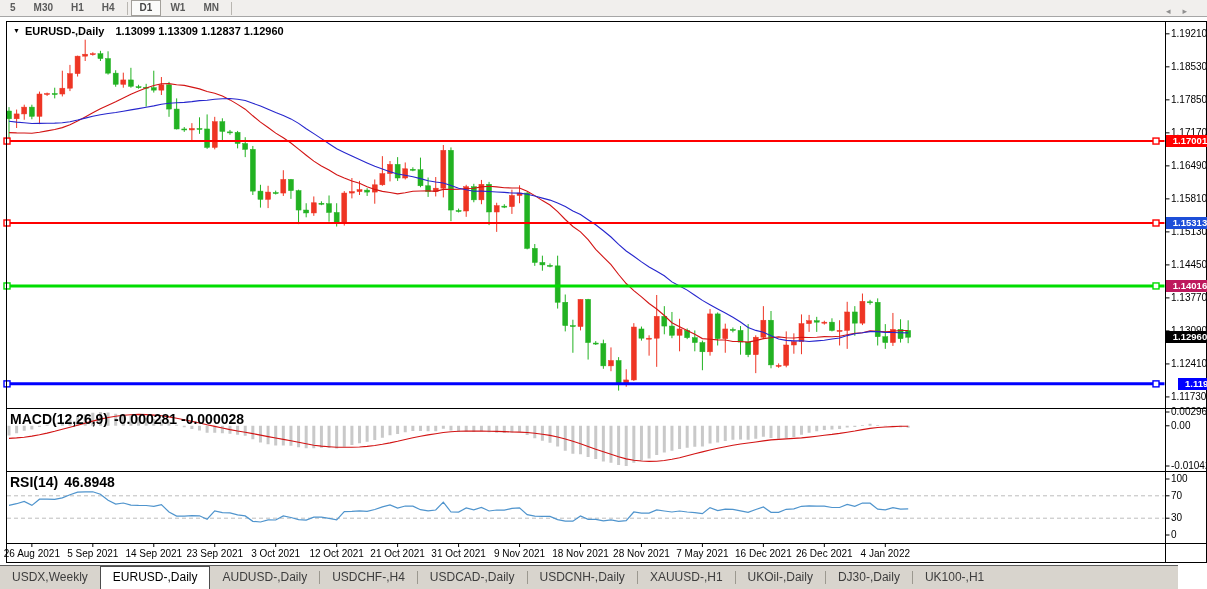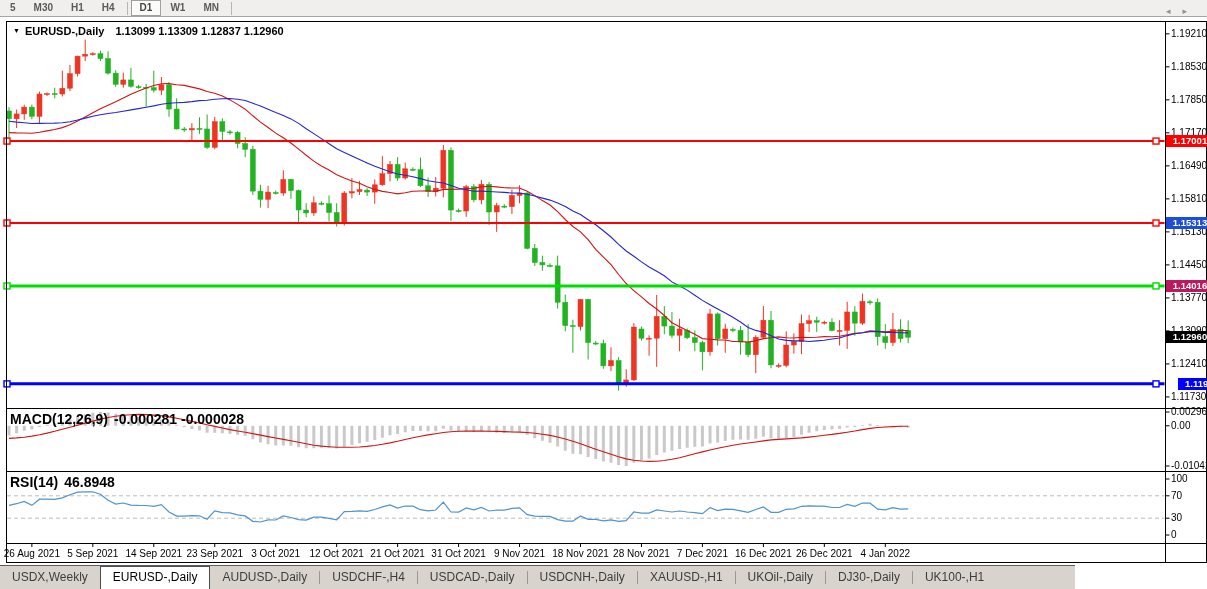--- a/index.html
+++ b/index.html
@@ -22,21 +22,21 @@
   .ind-label{position:absolute;left:10px;font-size:14px;font-weight:bold;color:#000;white-space:nowrap;}
   .ind-label .val{margin-left:6px;}
 
   
   .ptick{position:absolute;left:1171px;height:10px;line-height:10px;font-size:10px;color:#000;white-space:nowrap;}
   .price-tag{position:absolute;left:1166px;width:48px;height:12px;line-height:12px;text-align:center;
              font-size:9.5px;font-weight:bold;color:#fff;white-space:nowrap;}
   .dlabel{position:absolute;top:548px;width:70px;text-align:center;font-size:10px;color:#000;white-space:nowrap;}
 
   
-  #tabbar{position:absolute;left:0;top:565px;width:1075px;height:24px;background:#d8d4cd;
+  #tabbar{position:absolute;left:0;top:565px;width:1178px;height:24px;background:#d8d4cd;
           border-top:1px solid #5d5d5d;box-sizing:border-box;display:flex;align-items:stretch;}
   .tab{font-size:12px;color:#3d3d3d;padding:0 12px;line-height:22px;white-space:nowrap;cursor:default;}
   .tab.active{background:#ffffff;border:1px solid #4d4d4d;border-bottom:none;color:#000;line-height:21px;}
   .tab-sep{width:1px;height:13px;background:#9b988f;align-self:center;}
   #tab-arrows{position:absolute;right:8px;top:6px;font-size:9px;color:#8f8f8f;letter-spacing:12px;}
 </style>
 </head>
 <body>
 
 <div id="root">
@@ -527,21 +527,21 @@
       <div class="dlabel" style="left: 57.82px;">5 Sep 2021</div>
       <div class="dlabel" style="left: 118.78px;">14 Sep 2021</div>
       <div class="dlabel" style="left: 179.74px;">23 Sep 2021</div>
       <div class="dlabel" style="left: 240.7px;">3 Oct 2021</div>
       <div class="dlabel" style="left: 301.66px;">12 Oct 2021</div>
       <div class="dlabel" style="left: 362.62px;">21 Oct 2021</div>
       <div class="dlabel" style="left: 423.58px;">31 Oct 2021</div>
       <div class="dlabel" style="left: 484.54px;">9 Nov 2021</div>
       <div class="dlabel" style="left: 545.5px;">18 Nov 2021</div>
       <div class="dlabel" style="left: 606.46px;">28 Nov 2021</div>
-      <div class="dlabel" style="left: 667.42px;">7 Dec 2021</div>
+      <div class="dlabel" style="left: 667.42px;">7 May 2021</div>
       <div class="dlabel" style="left: 728.38px;">16 Dec 2021</div>
       <div class="dlabel" style="left: 789.34px;">26 Dec 2021</div>
       <div class="dlabel" style="left: 850.3px;">4 Jan 2022</div>
     </div>
 
   <div id="tabbar">
       <div class="tab">USDX,Weekly</div>
       <div class="tab active">EURUSD-,Daily</div>
       <div class="tab">AUDUSD-,Daily</div>
       <div class="tab-sep"></div>

